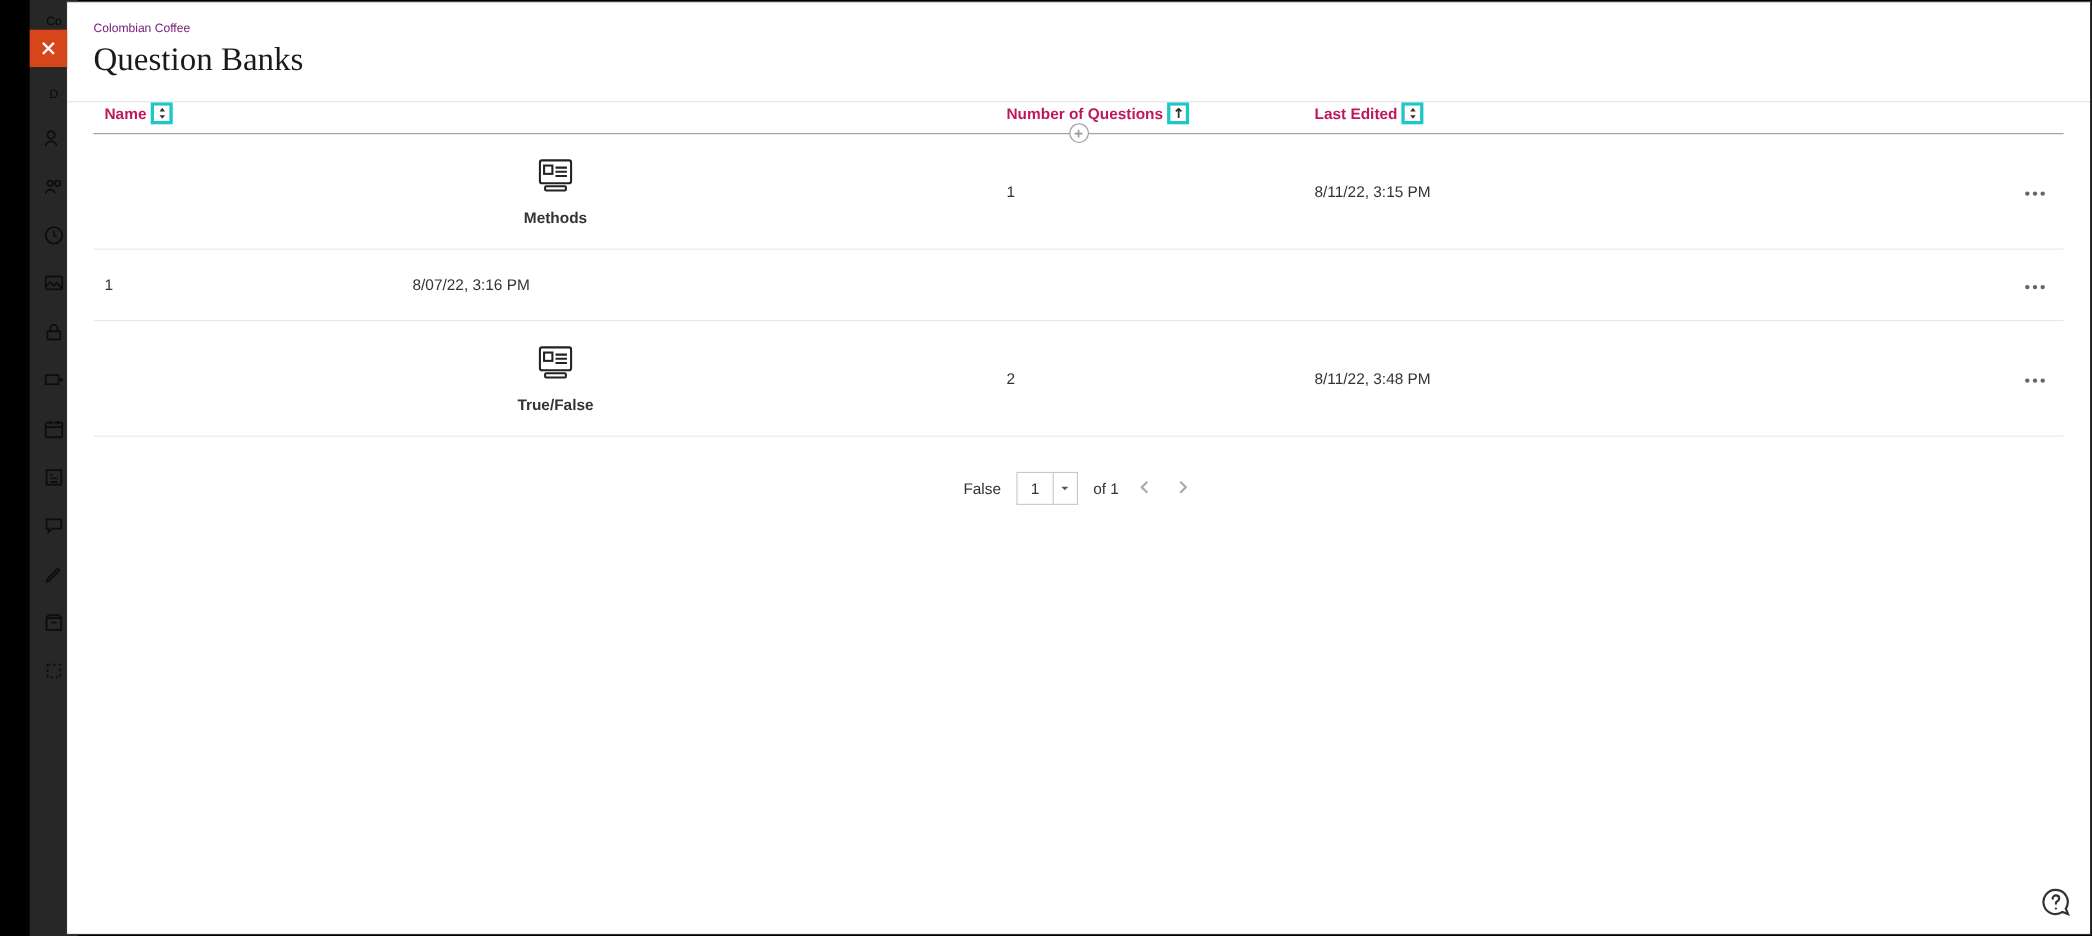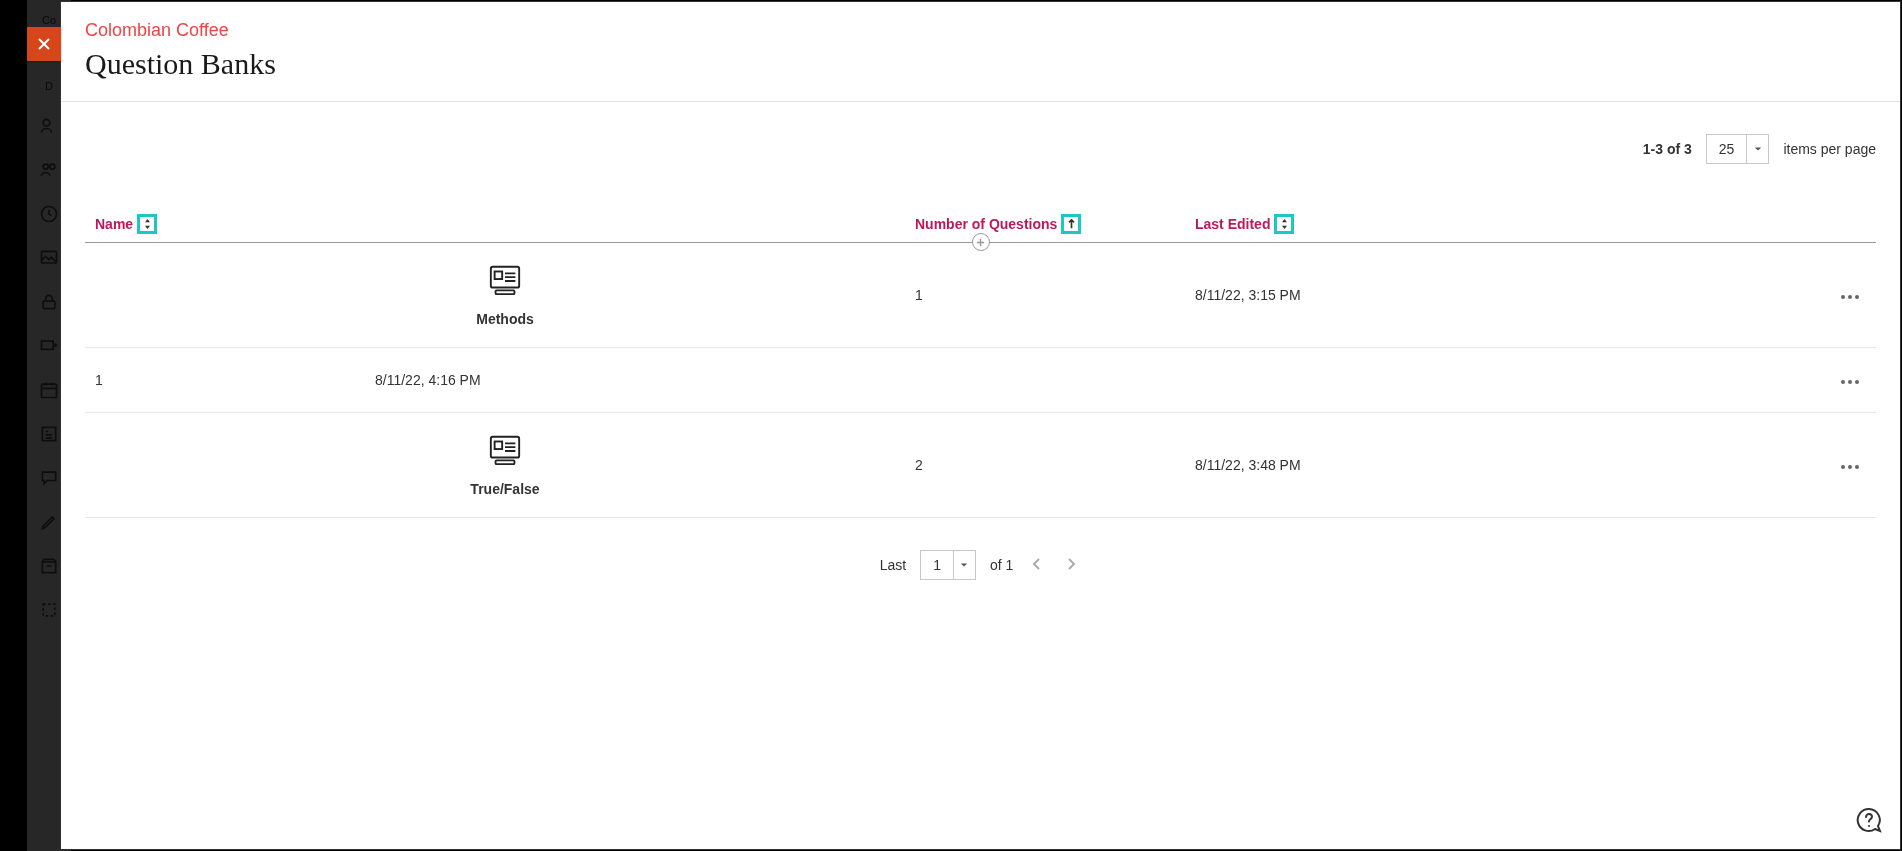--- a/index.html
+++ b/index.html
@@ -59,22 +59,22 @@
     cursor: pointer;
     z-index: 10;
     box-shadow: 0 1px 2px rgba(0,0,0,0.3);
   }
 
   .panel-header {
     padding: 18px 24px 20px 24px;
     border-bottom: 1px solid #e2e2e2;
   }
   .breadcrumb {
-    font-size: 18px;
-    color: #ef4444;
+    font-size: 11px;
+    color: #701a75;
     margin-bottom: 6px;
   }
   .page-title {
     font-family: Liberation Serif, serif;
     font-size: 30px;
     font-weight: 400;
     color: #1a1a1a;
   }
 
   .panel-body {
@@ -276,32 +276,20 @@
 
 <div class="panel">
 
   <div class="panel-header">
     <div class="breadcrumb">Colombian Coffee</div>
     <h1 class="page-title">Question Banks</h1>
   </div>
 
   <div class="panel-body">
 
-    <div class="pager-top">
-      <span class="count">1-3 of 3</span>
-      <div class="select-wrap">
-        <span class="val">25</span>
-        <span class="caret">
-          <svg viewBox="0 0 10 10" fill="currentColor">
-              <path d="M1 3l4 4 4-4z"></path>
-            </svg>
-        </span>
-      </div>
-      <span>items per page</span>
-    </div>
 
     <div class="table">
       <div class="thead">
         <div class="col-name">
           <span>Name</span>
           <span class="sort-chip">
             <svg viewBox="0 0 10 12" fill="currentColor">
                 <path d="M5 0l3 4H2zM5 12l3-4H2z"></path>
               </svg>
           </span>
@@ -358,21 +346,21 @@
                 </svg>
             </span>
           </div>
         </div>
 
         <div class="row">
           <div class="col-num">
               <span>1</span>
             </div>
           <div class="col-date">
-              <span>8/11/22, 4:16 PM</span>
+              <span>8/07/22, 3:16 PM</span>
             </div>
           <div class="col-act">
             <span class="more-btn">
               <svg viewBox="0 0 20 6" fill="currentColor">
                   <circle cx="3" cy="3" r="2"></circle>
                   <circle cx="10" cy="3" r="2"></circle>
                   <circle cx="17" cy="3" r="2"></circle>
                 </svg>
             </span>
           </div>
@@ -402,21 +390,21 @@
                   <circle cx="17" cy="3" r="2"></circle>
                 </svg>
             </span>
           </div>
         </div>
 
       </div>
     </div>
 
     <div class="pager-bottom">
-      <span>Last</span>
+      <span>False</span>
       <div class="select-wrap">
         <span class="val">1</span>
         <span class="caret">
           <svg viewBox="0 0 10 10" fill="currentColor">
               <path d="M1 3l4 4 4-4z"></path>
             </svg>
         </span>
       </div>
       <span>of 1</span>
       <span class="nav-arrow">

